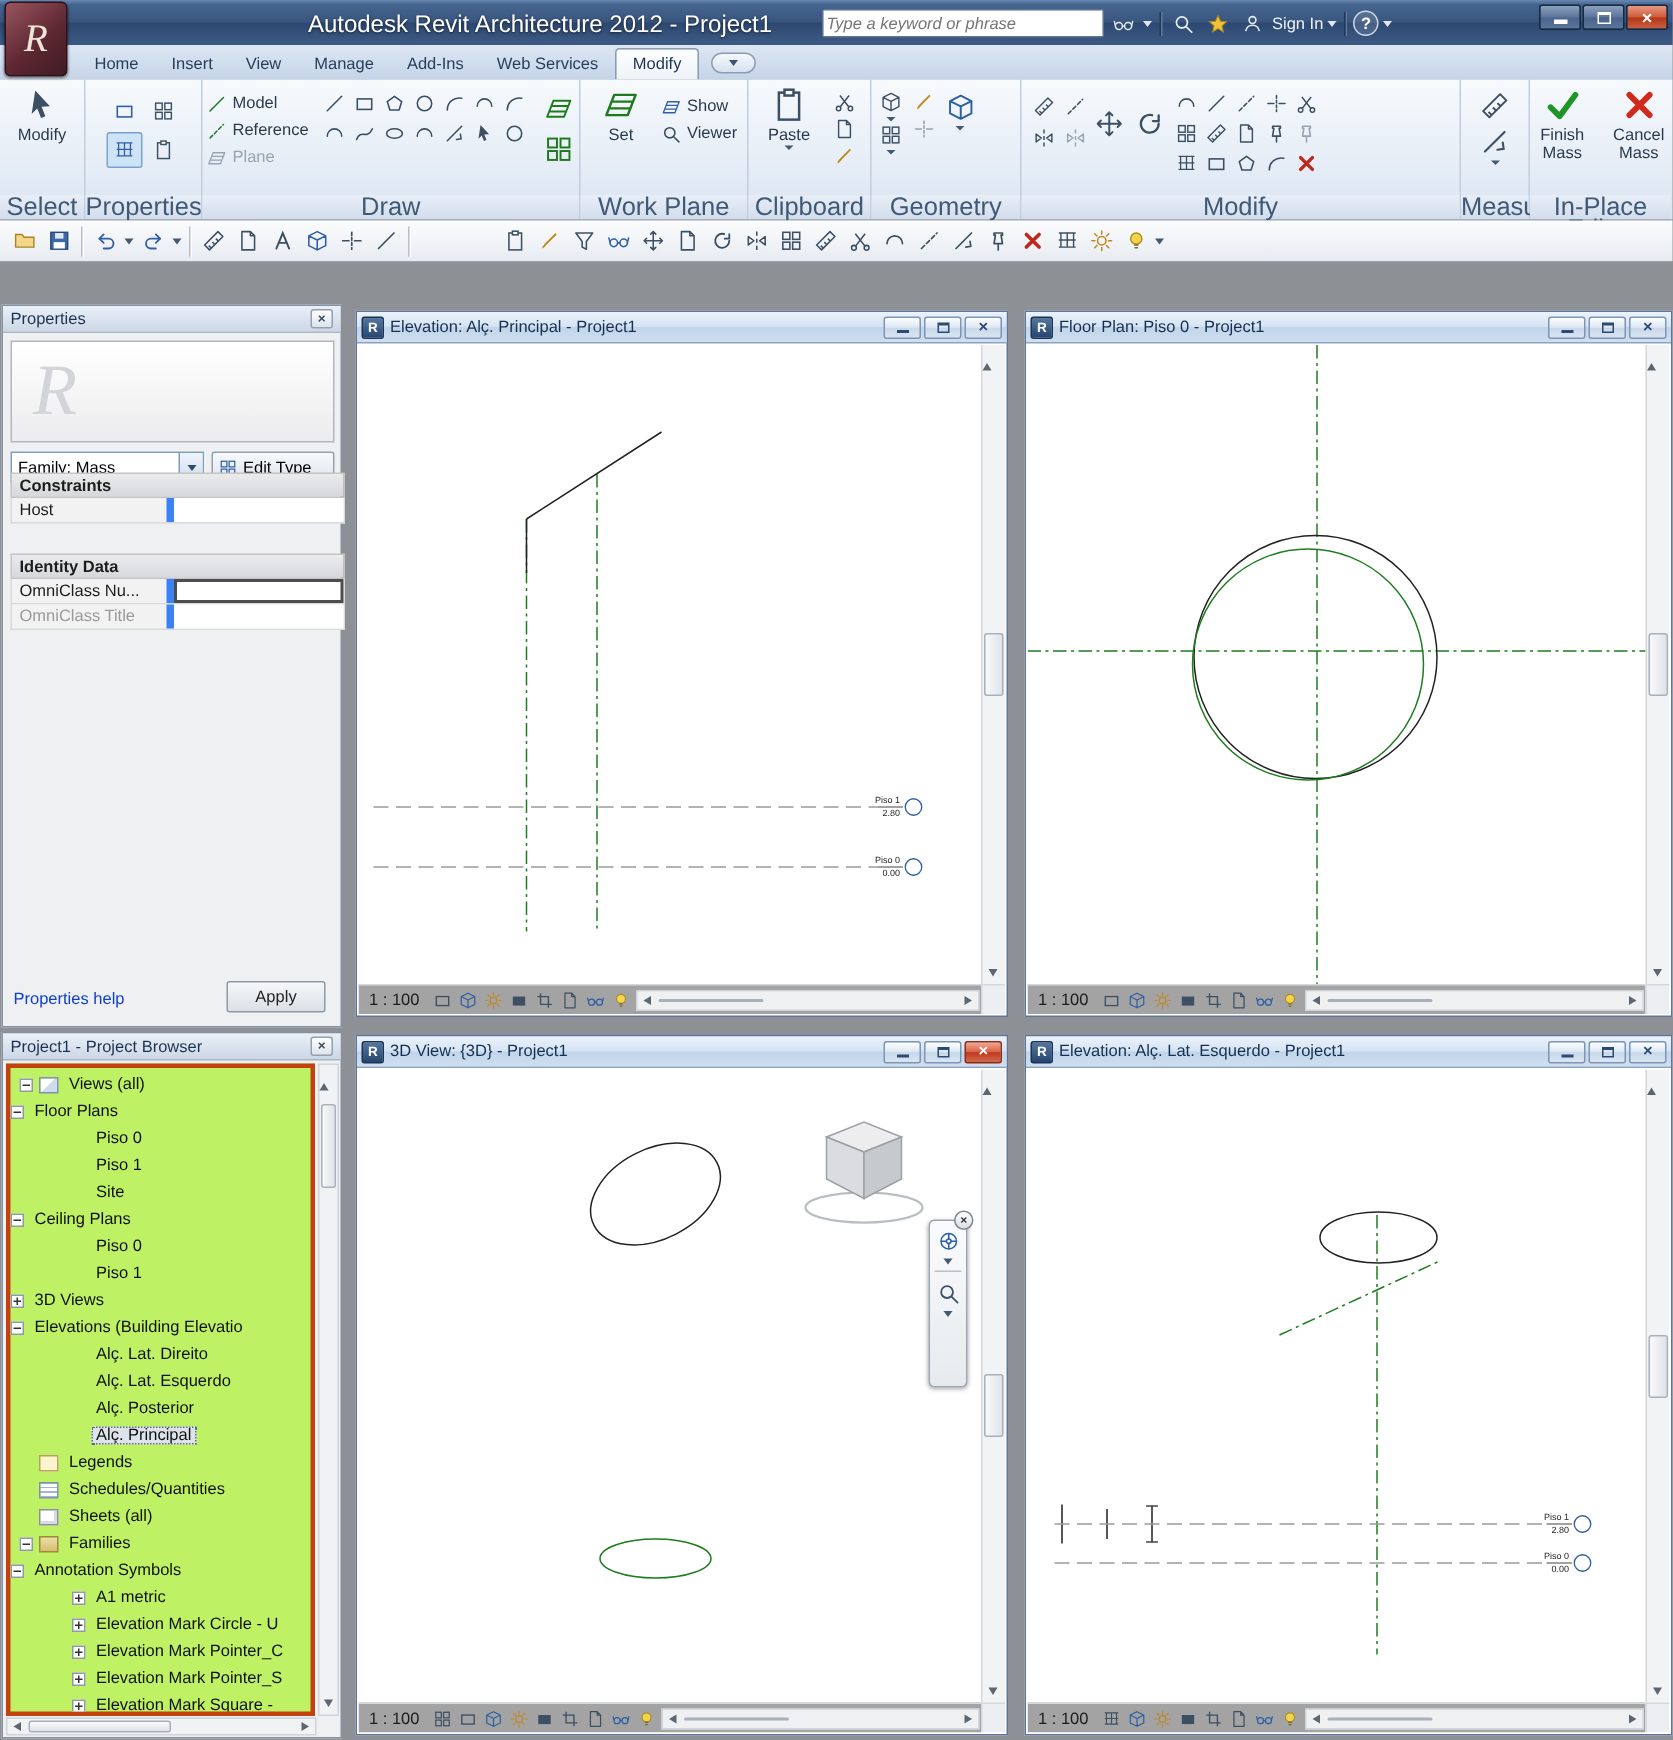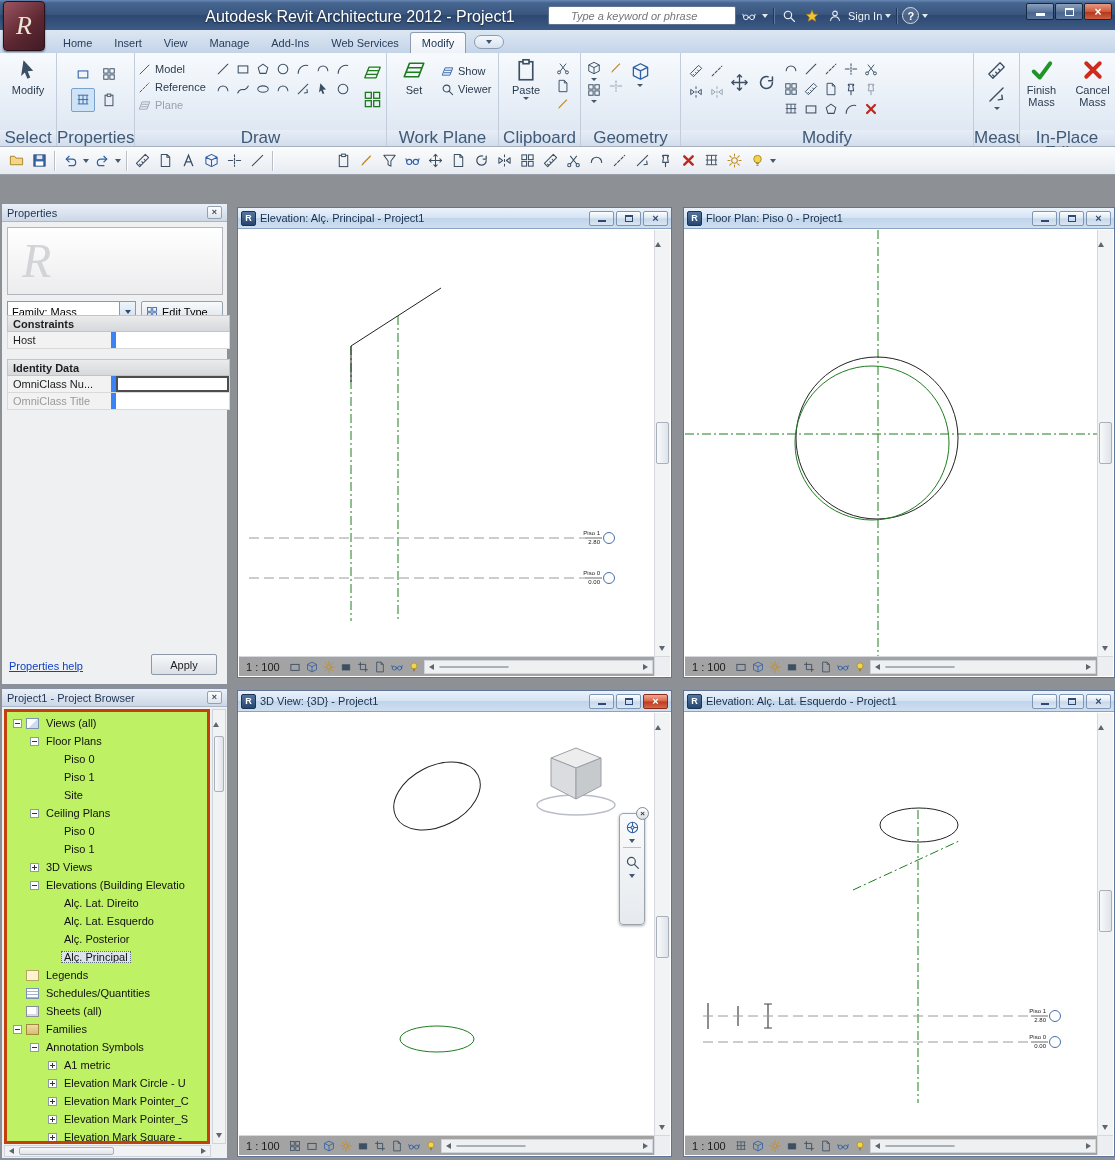--- a/index.html
+++ b/index.html
@@ -11,21 +11,21 @@
   #titlebar{position:absolute;left:0;top:0;width:1115px;height:30px;
     background:linear-gradient(#6988b3 0%,#45658f 10%,#3a567f 48%,#2d4972 52%,#3e5b85 100%);}
   #appbtn{position:absolute;left:3px;top:1px;width:42px;height:50px;z-index:20;
     background:linear-gradient(140deg,#9a5560,#5e2832 55%,#401b25);
     border:1px solid #2c1118;border-radius:4px;display:flex;align-items:center;justify-content:center;
     color:#ece5d8;font:italic 26px "Liberation Serif",serif;box-shadow:0 1px 2px rgba(0,0,0,.5)}
   #titletext{position:absolute;left:120px;top:8px;width:480px;text-align:center;color:#fff;
     font-size:16px;text-shadow:0 1px 2px rgba(0,0,0,.65);white-space:nowrap}
   #infocenter{position:absolute;left:548px;top:5px;height:21px;display:flex;align-items:center;gap:3px}
   #searchbox{width:188px;height:19px;background:#fff;border:1px solid #5f7492;border-radius:2px;
-    display:flex;padding:0 20px}
+    display:flex;padding:0 0}
   #searchbox input{border:0;outline:0;width:100%;font:italic 11px "Liberation Sans",sans-serif;color:#7b7f86}
   .icbtn{width:20px;height:19px;display:flex;align-items:center;justify-content:center;border-radius:2px;color:#e8eef6}
   .icbtn svg{width:14px;height:14px}
   .tcaret{width:0;height:0;border-left:3.5px solid transparent;border-right:3.5px solid transparent;border-top:4px solid #dfe7f1}
   .icsep{width:1px;height:16px;background:#21375a;box-shadow:1px 0 0 #5f7aa0;margin:0 2px}
   #signin{color:#eef3fa;font-size:11px;white-space:nowrap}
   #helpbtn{width:17px;height:17px;border-radius:50%;border:1px solid #cfd9e6;color:#fff;
     display:flex;align-items:center;justify-content:center;font-weight:bold;background:rgba(255,255,255,.12)}
   #winbtns{position:absolute;right:3px;top:3px;display:flex;gap:1px}
   .wb{width:28px;height:17px;border:1px solid #17293f;border-radius:2px;display:flex;align-items:center;justify-content:center;
@@ -104,30 +104,30 @@
   #pgrid{position:absolute;left:5px;top:111px;width:223px}
   .psec{height:17px;background:linear-gradient(#ebebec,#d6d8db);border:1px solid #c2c4c8;
     display:flex;align-items:center;padding:0 5px;font-weight:bold;color:#1d1d1d}
   .chev{margin-left:auto;display:flex;flex-direction:column;gap:1px}
   .chev i{width:0;height:0;border-left:3px solid transparent;border-right:3px solid transparent;border-bottom:3.5px solid #5060722;border-bottom-color:#506072}
   .prow{display:flex;height:17px;border:1px solid #d8d9da;border-top:0;background:#f2f2f2}
   .plab{width:108px;padding:2px 5px;border-right:5px solid #3b82f6;color:#1d1d1d;white-space:nowrap;overflow:hidden}
   .plab.dim{color:#9a9a9a}
   .pval{flex:1;background:#fff}
   .pval.focus{outline:2px solid #4d4d4d;outline-offset:-2px}
-  #phelp{position:absolute;left:7px;bottom:12px;color:#1141c9;text-decoration:underline}
+  #phelp{position:absolute;left:7px;bottom:12px;color:#1141c9;}
   #papply{position:absolute;right:10px;bottom:9px;width:66px;height:21px;border:1px solid #8e99a8;border-radius:2px;
     background:linear-gradient(#f6f8fa,#dbe0e6);display:flex;align-items:center;justify-content:center;color:#222}
 
   
   #browser{top:688px;height:471px}
   #btree{position:absolute;left:2px;top:20px;right:17px;bottom:14px;background:#bef264;
     border:3px solid #c2410c;overflow:hidden;padding-top:2px}
   .trow{display:flex;align-items:center;height:18px;white-space:nowrap;color:#101010}
-  .l0{padding-left:6px}.l1{padding-left:23px}.l2{padding-left:41px}
+  .l0{padding-left:6px}.l1{}.l2{padding-left:41px}
   .exp{width:9px;height:9px;border:1px solid #8d9aa8;background:#fff;margin-right:4px;position:relative;flex:none}
   .exp::before{content:"";position:absolute;left:1px;right:1px;top:3px;height:1px;background:#333}
   .exp.plus::after{content:"";position:absolute;top:1px;bottom:1px;left:3px;width:1px;background:#333}
   .noexp{width:13px;flex:none}
   .ticn{width:13px;height:11px;margin-right:4px;flex:none;border:1px solid #7e93ad}
   .i-views{background:linear-gradient(135deg,#ffffff 50%,#cddcee 50%)}
   .i-legend{background:#fdf4cf;border-color:#b3a75c}
   .i-sched{background:repeating-linear-gradient(#ffffff 0 2px,#9fb6d4 2px 3px)}
   .i-sheet{background:#fff;border-color:#8a8f99;box-shadow:inset -2px -2px 0 #d7dbe2}
   .i-family{background:linear-gradient(#ecdda9,#d8bd6e);border-color:#a08a3c}
@@ -985,21 +985,21 @@
         <span>Constraints</span>
         <span class="chev">
             <i></i>
             <i></i>
           </span>
       </div>
       <div class="prow">
         <span class="plab">Host</span>
         <span class="pval"></span>
       </div>
-      <div class="psec" style="margin-top:10px">
+      <div class="psec" style="margin-top:20px">
         <span>Identity Data</span>
         <span class="chev">
             <i></i>
             <i></i>
           </span>
       </div>
       <div class="prow">
         <span class="plab">OmniClass Nu...</span>
         <span class="pval focus"></span>
       </div>

